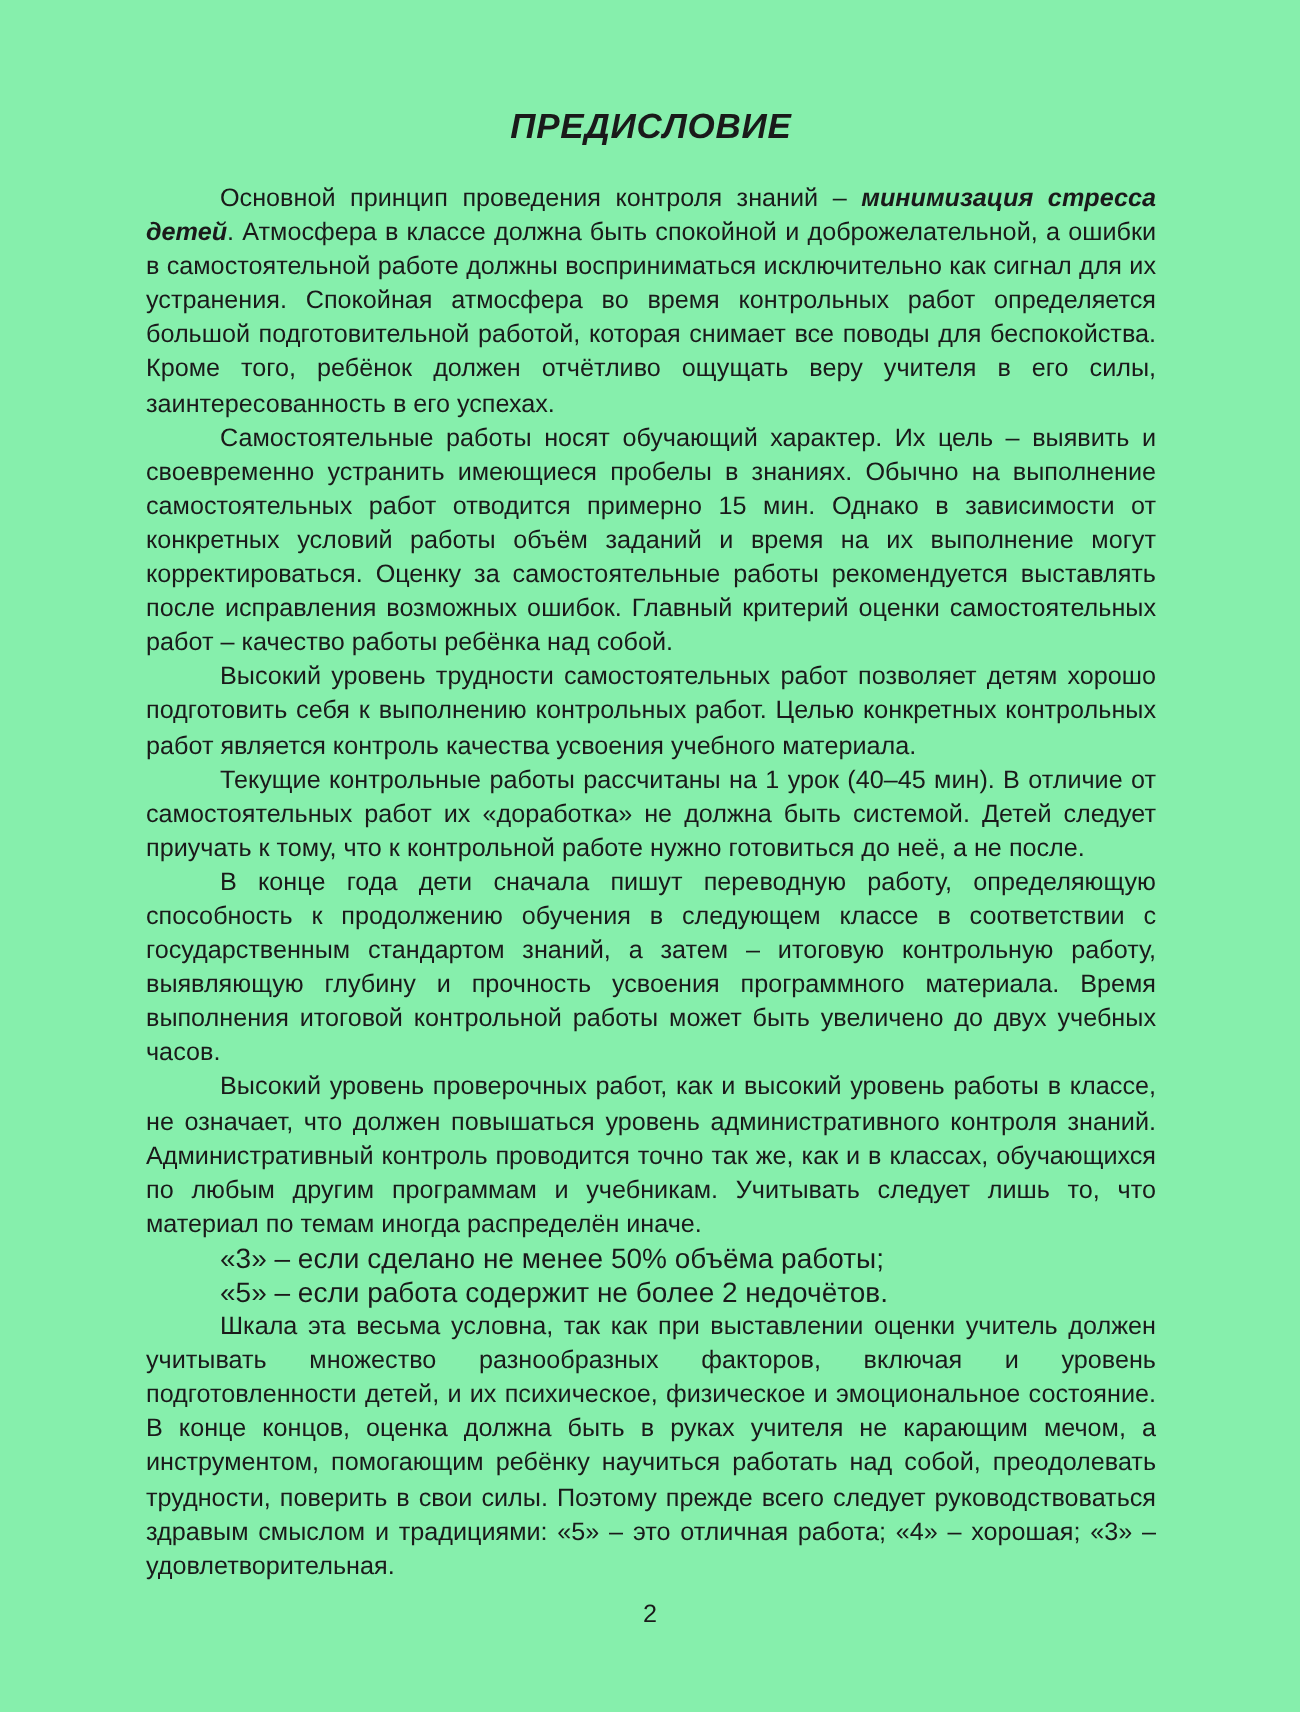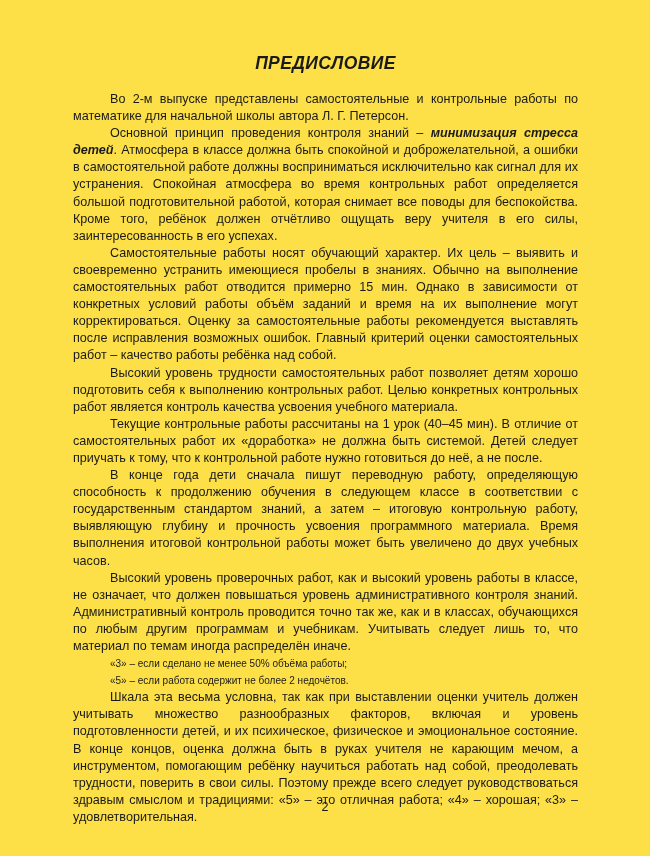--- a/index.html
+++ b/index.html
@@ -15,21 +15,21 @@
     font-family: "Liberation Sans", "DejaVu Sans", sans-serif;
     color: #1a1a1a;
     overflow: hidden;
   }
   .page {
     position: absolute;
     left: 0;
     top: 0;
     width: 650px;
     height: 856px;
-    background: #fde047;
+    background: #86efac;
   }
   .content {
     position: absolute;
     left: 73px;
     top: 52px;
     width: 505px;
   }
   .doc-title {
     font-size: 17.5px;
     font-weight: bold;
@@ -43,21 +43,21 @@
     margin: 0;
     font-size: 12.6px;
     line-height: 17.1px;
     text-align: justify;
     text-justify: inter-word;
     text-indent: 37px;
     hyphens: manual;
   }
   .grade-line {
     margin: 0;
-    font-size: 10px;
+    font-size: 14px;
     line-height: 17.1px;
     text-align: left;
     padding-left: 37px;
   }
   .b {
     font-weight: normal;
   }
   .bi {
     font-weight: bold;
     font-style: italic;
@@ -74,21 +74,20 @@
 </style>
 </head>
 <body>
 
 <div class="page">
   <div class="content">
 
     <h1 class="doc-title">ПРЕДИСЛОВИЕ</h1>
 
     <div>
-      <p class="para"><span>Во 2-м выпуске представлены самостоятельные и контрольные работы по математике для начальной школы автора Л. Г. Петерсон.</span></p>
       <p class="para"><span>Основной принцип проведения контроля знаний – </span><span class="bi">минимизация стресса детей</span><span>. Атмосфера в классе должна быть спокойной и доброжелательной, а ошибки в самостоятельной работе должны восприниматься исключительно как сигнал для их устранения. Спокойная атмосфера во время контрольных работ определяется большой подготовительной работой, которая снимает все поводы для беспокойства. Кроме того, ребёнок должен отчётливо ощущать веру учителя в его силы, заинтересованность в его успехах.</span></p>
       <p class="para"><span>Самостоятельные работы носят обучающий характер. Их цель – выявить и своевременно устранить имеющиеся пробелы в знаниях. Обычно на выполнение самостоятельных работ отводится примерно 15 мин. Однако в зависимости от конкретных условий работы объём заданий и время на их выполнение могут корректироваться. Оценку за самостоятельные работы рекомендуется выставлять после исправления возможных ошибок. Главный критерий оценки самостоятельных работ – качество работы ребёнка над собой.</span></p>
       <p class="para"><span>Высокий уровень трудности самостоятельных работ позволяет детям хорошо подготовить себя к выполнению контрольных работ. Целью конкретных контрольных работ является контроль качества усвоения учебного материала.</span></p>
       <p class="para"><span>Текущие контрольные работы рассчитаны на 1 урок (40–45 мин). В отличие от самостоятельных работ их «доработка» не должна быть системой. Детей следует приучать к тому, что к контрольной работе нужно готовиться </span><span class="b">до</span><span> неё, а не </span><span class="b">после</span><span>.</span></p>
       <p class="para"><span>В конце года дети сначала пишут </span><span class="b">переводную работу</span><span>, определяющую способность к продолжению обучения в следующем классе в соответствии с государственным стандартом знаний, а затем – </span><span class="b">итоговую контрольную работу</span><span>, выявляющую глубину и прочность усвоения программного материала. Время выполнения итоговой контрольной работы может быть увеличено до двух учебных часов.</span></p>
       <p class="para"><span>Высокий уровень проверочных работ, как и высокий уровень работы в классе, </span><span class="b">не означает, что должен повышаться уровень административного контроля знаний</span><span>. Административный контроль проводится точно так же, как и в классах, обучающихся по любым другим программам и учебникам. Учитывать следует лишь то, что материал по темам иногда распределён иначе.</span></p>
     </div>
 
     <div>
       <p class="grade-line">«3» – если сделано не менее 50% объёма работы;</p>

